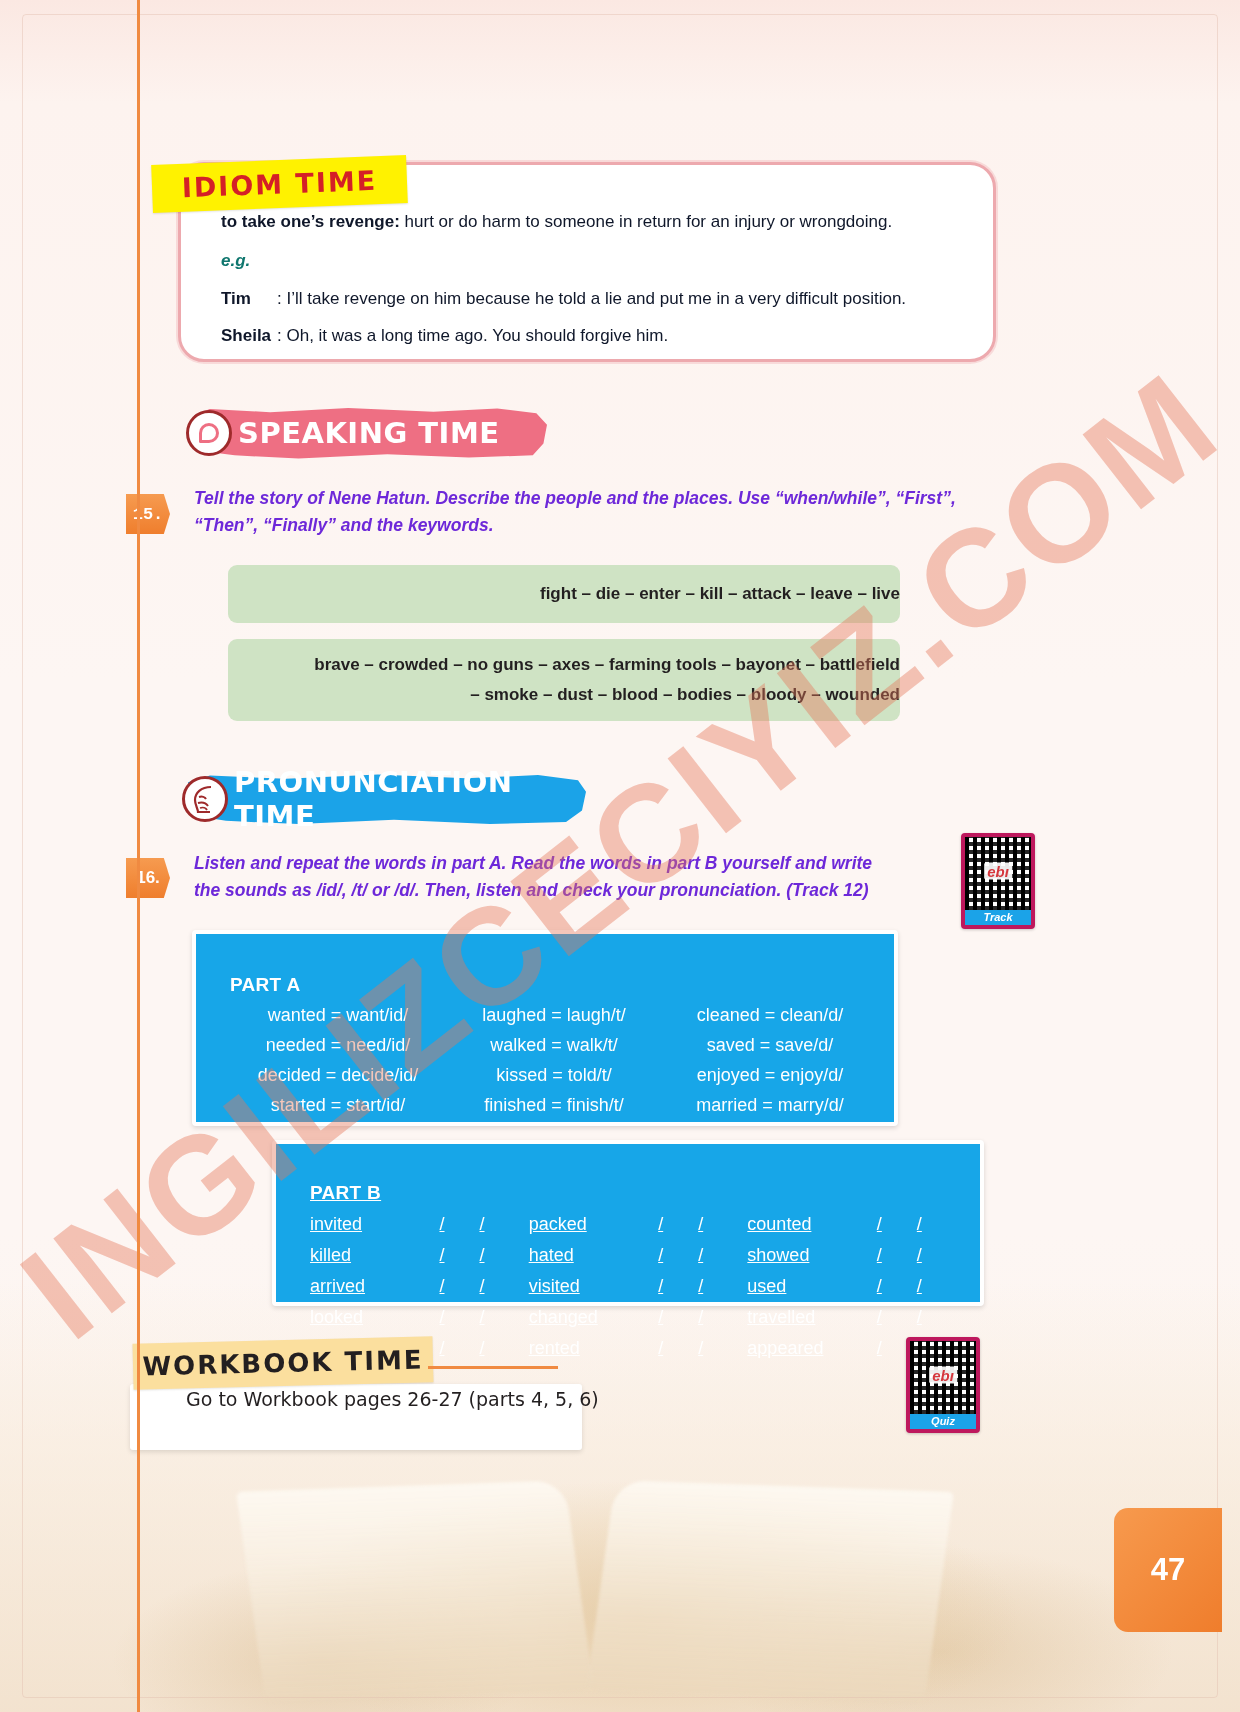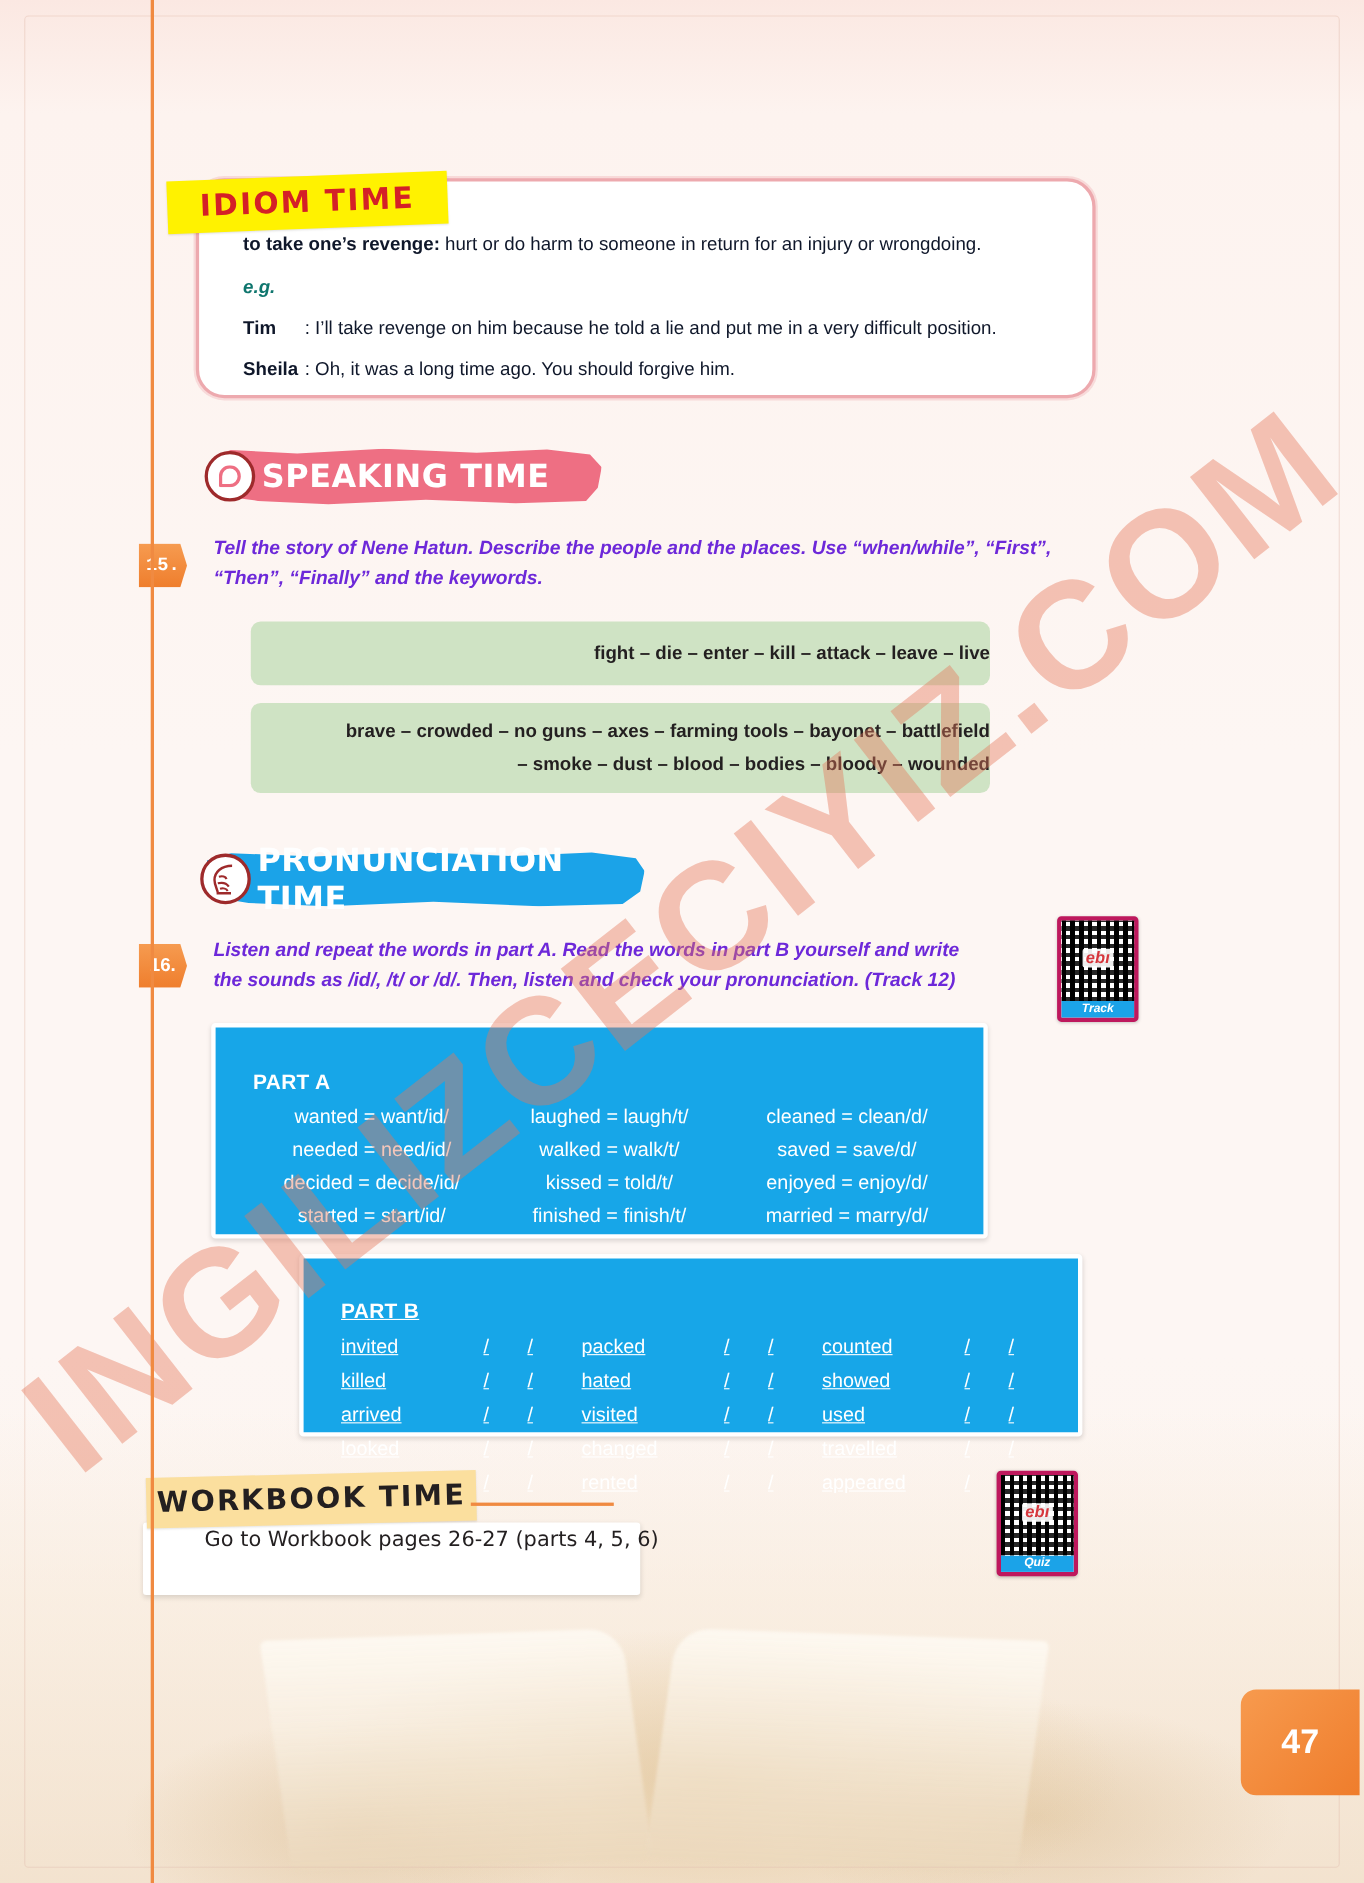--- a/index.html
+++ b/index.html
@@ -303,22 +303,22 @@
     position: absolute;
     left: 186px; top: 1388px;
     font-size: 19px;
     color: #231f20;
     font-family: "DejaVu Sans", sans-serif;
   }
 
   
   .page-num {
     position: absolute;
-    right: 4px; bottom: 80px;
-    width: 108px; height: 96px;
+    right: 18px; bottom: 80px;
+    width: 108px; height: 124px;
     background: linear-gradient(135deg, #f79a4e, #ef7d2c);
     border-radius: 14px 0 0 14px;
     display: flex; align-items: center; justify-content: center;
     color: #ffffff; font-size: 31px; font-weight: bold;
     z-index: 7;
   }
 </style>
 </head>
 <body>
 

